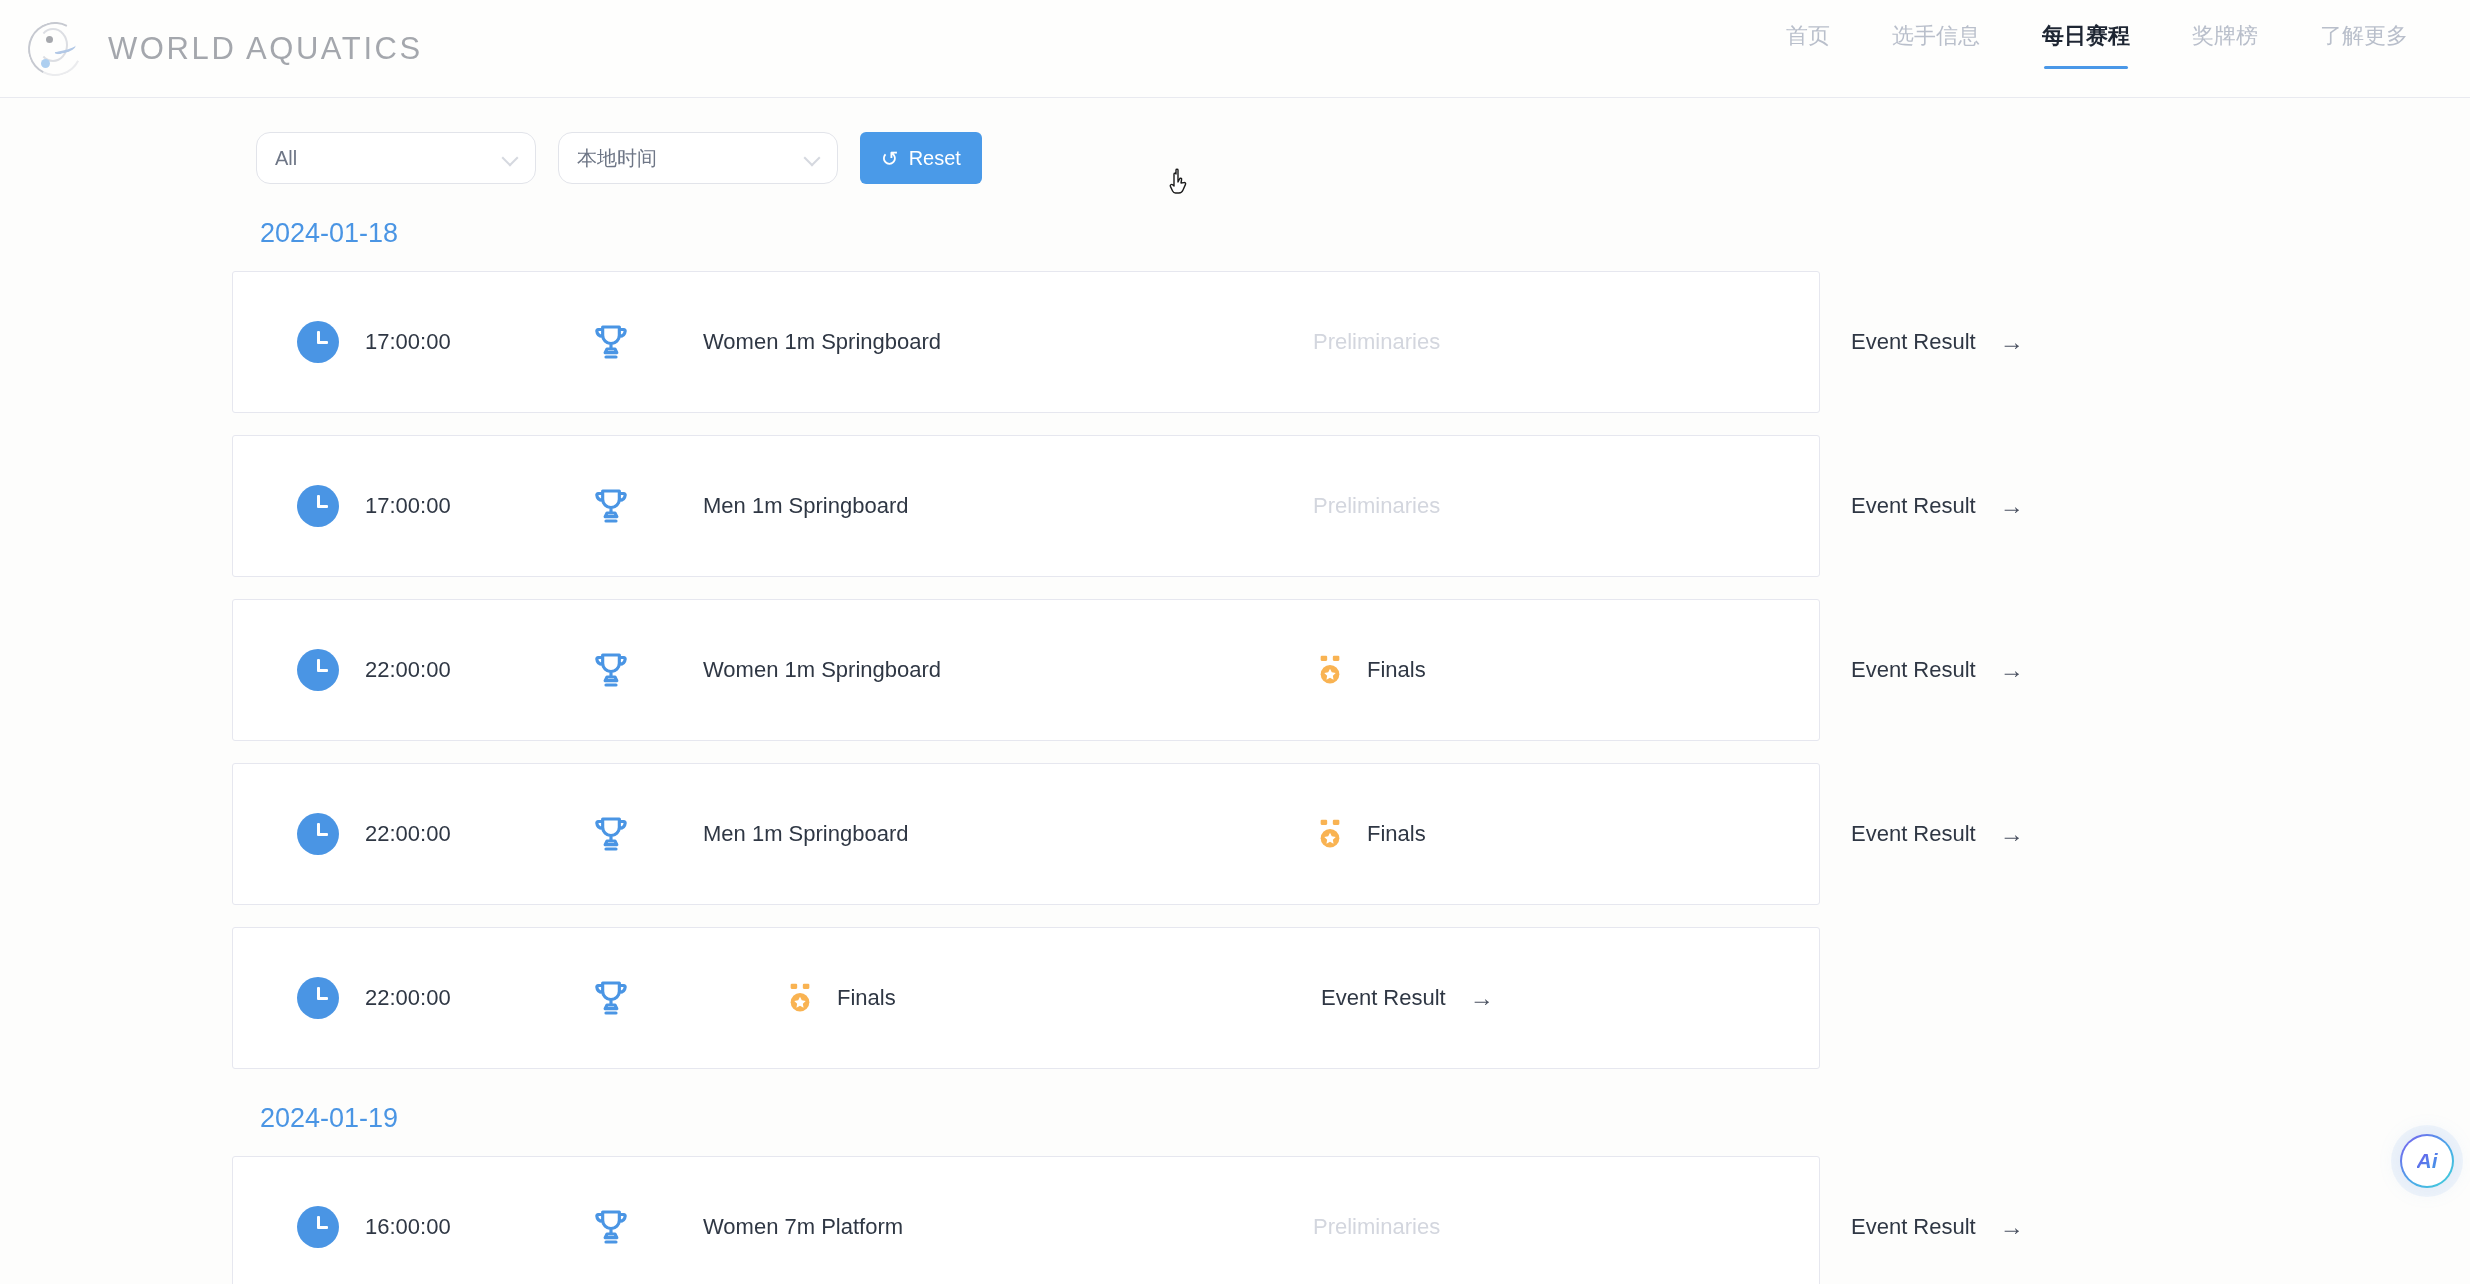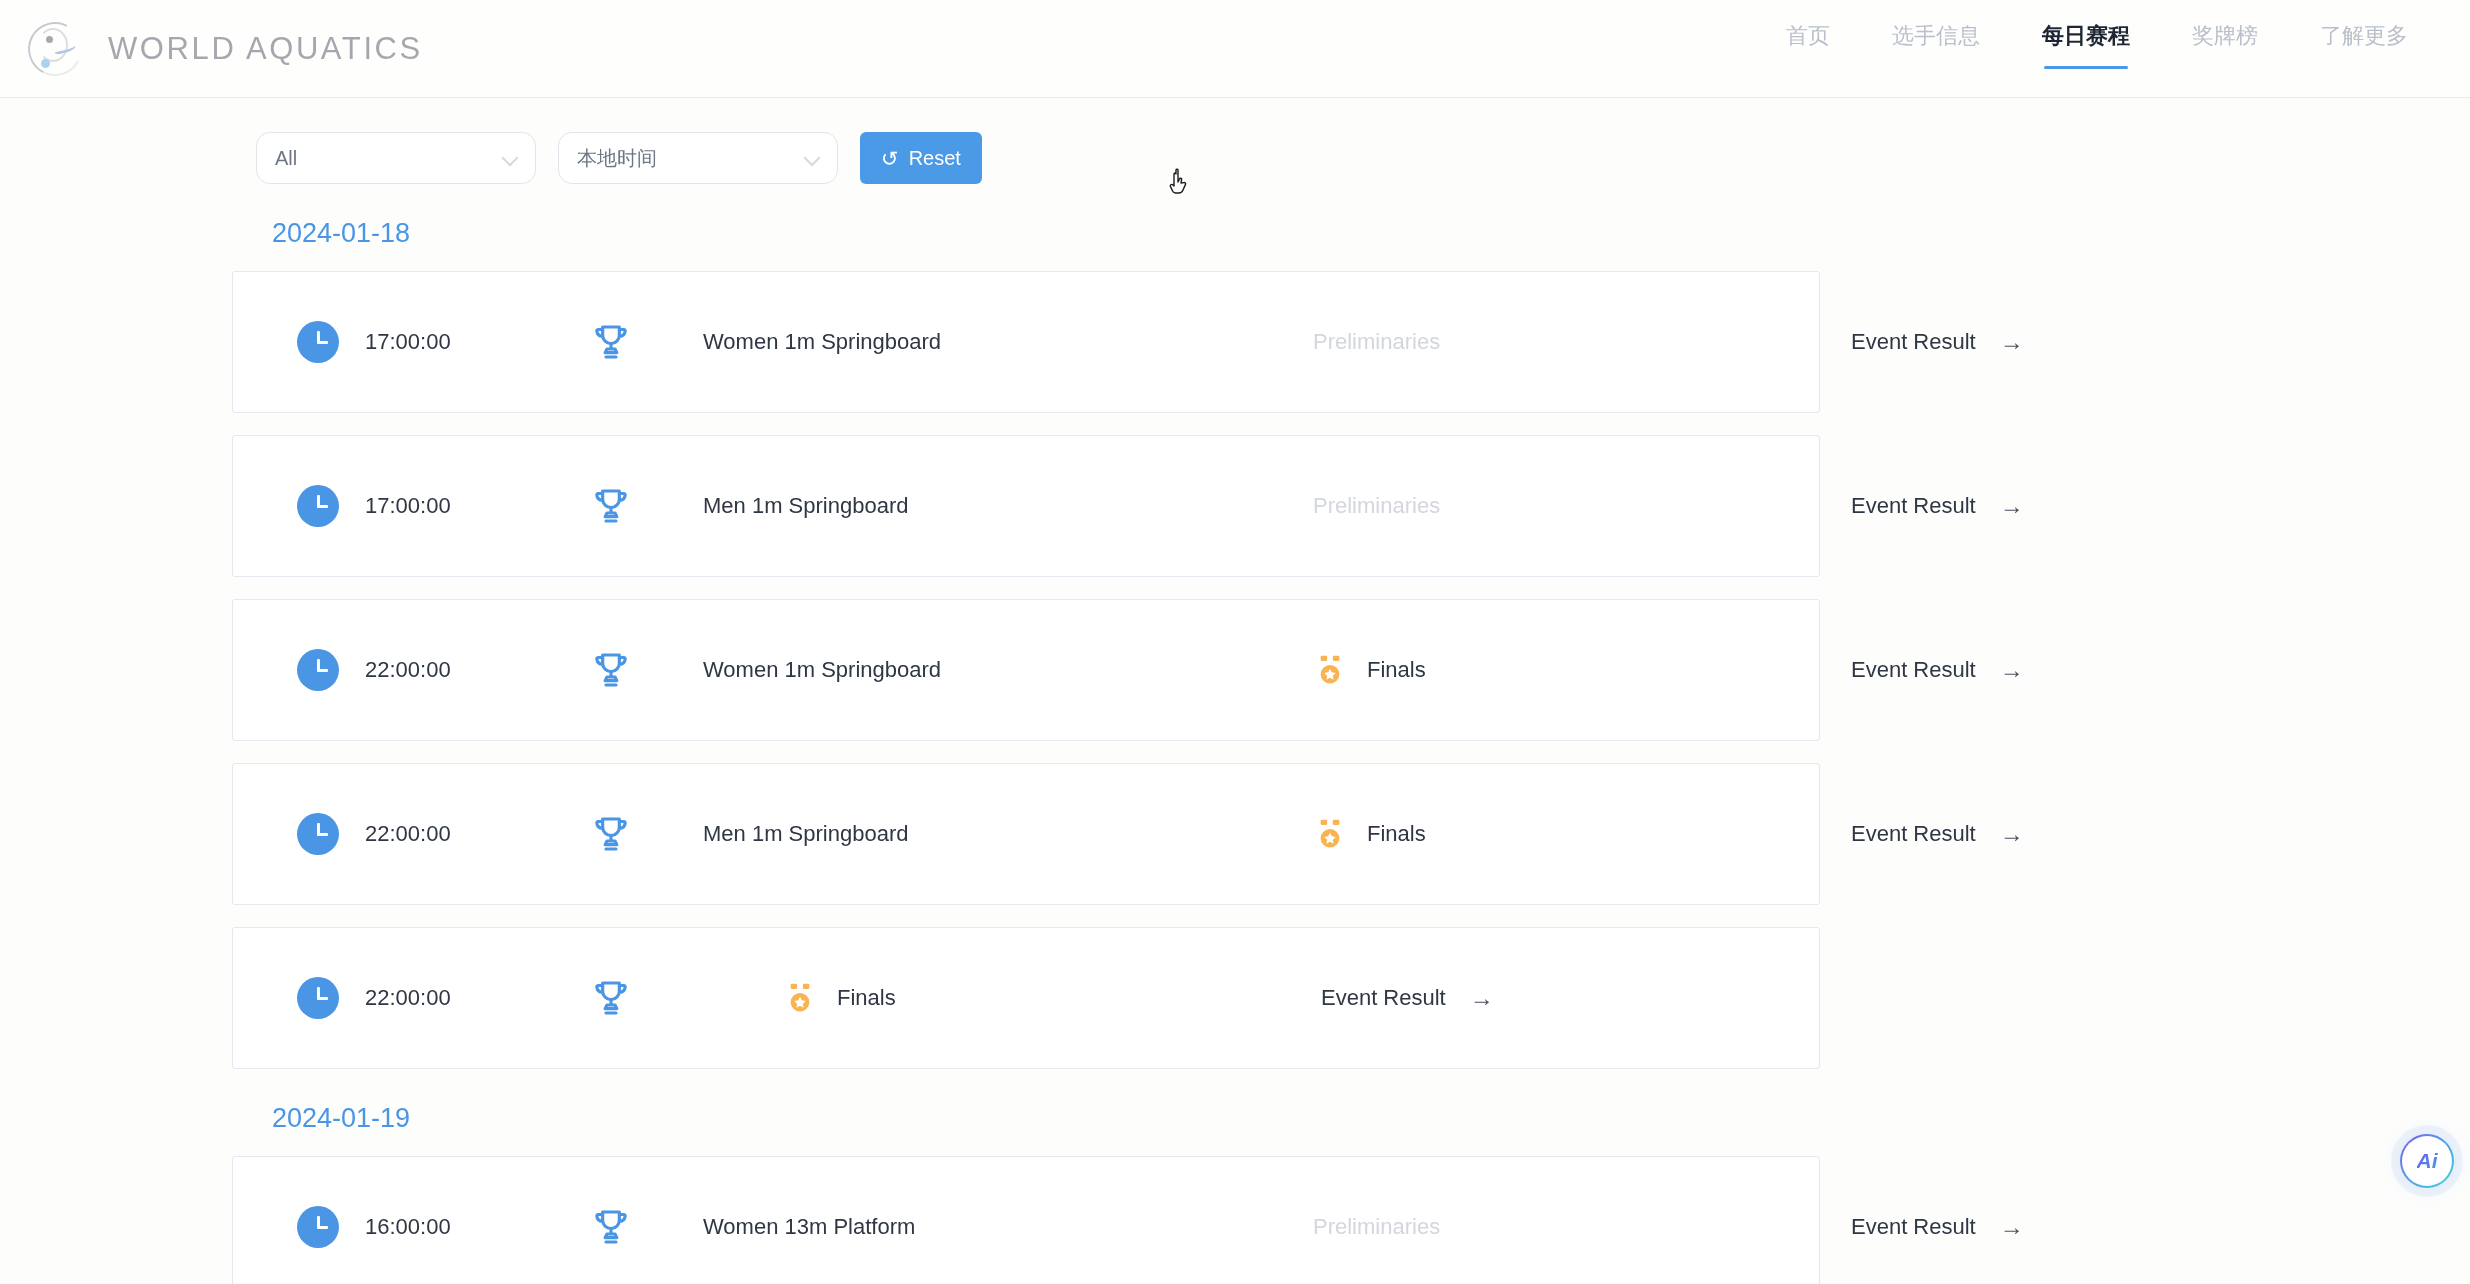--- a/index.html
+++ b/index.html
@@ -194,21 +194,21 @@
     width: 26px;
     height: 34px;
     pointer-events: none;
     z-index: 60;
   }
 
   .date-heading {
     font-size: 27px;
     color: #4a95e4;
     padding-left: 256px;
-    margin: 34px 0 22px 16px;
+    margin: 34px 0 22px 4px;
     font-weight: 400;
   }
 
   .event-card {
     margin: 0 0 22px 232px;
     width: 1588px;
     height: 142px;
     background: #fff;
     border: 1px solid #e6e7ef;
     border-radius: 3px;
@@ -498,21 +498,21 @@
       <div class="event-card">
         <div class="col-time">
           <div class="clock-icon"></div>
           <div class="time-text">16:00:00</div>
         </div>
         <div class="col-trophy">
           <svg viewBox="0 0 24 24" width="40" height="40" fill="none" stroke="#4a95e4" stroke-width="1.9" stroke-linecap="round" stroke-linejoin="round">
             <path d="M7 3h10v5a5 5 0 0 1-10 0V3z M7 4.5H4.3a.8.8 0 0 0-.8.9c.15 1.7 1.3 3.1 3.5 3.3 M17 4.5h2.7c.5 0 .85.4.8.9-.15 1.7-1.3 3.1-3.5 3.3 M12 13v3 M9 21h6 M9.6 16.2h4.8l1.1 2.2H8.5z"></path>
           </svg>
         </div>
-        <div class="col-event">Women 13m Platform</div>
+        <div class="col-event">Women 7m Platform</div>
         <div class="col-phase">
           <div class="phase-label phase-prelim">Preliminaries</div>
         </div>
         <div class="col-result">
           <span class="result-label">Event Result</span>
           <span class="result-arrow">→</span>
         </div>
       </div>
     </div>
 </div>

